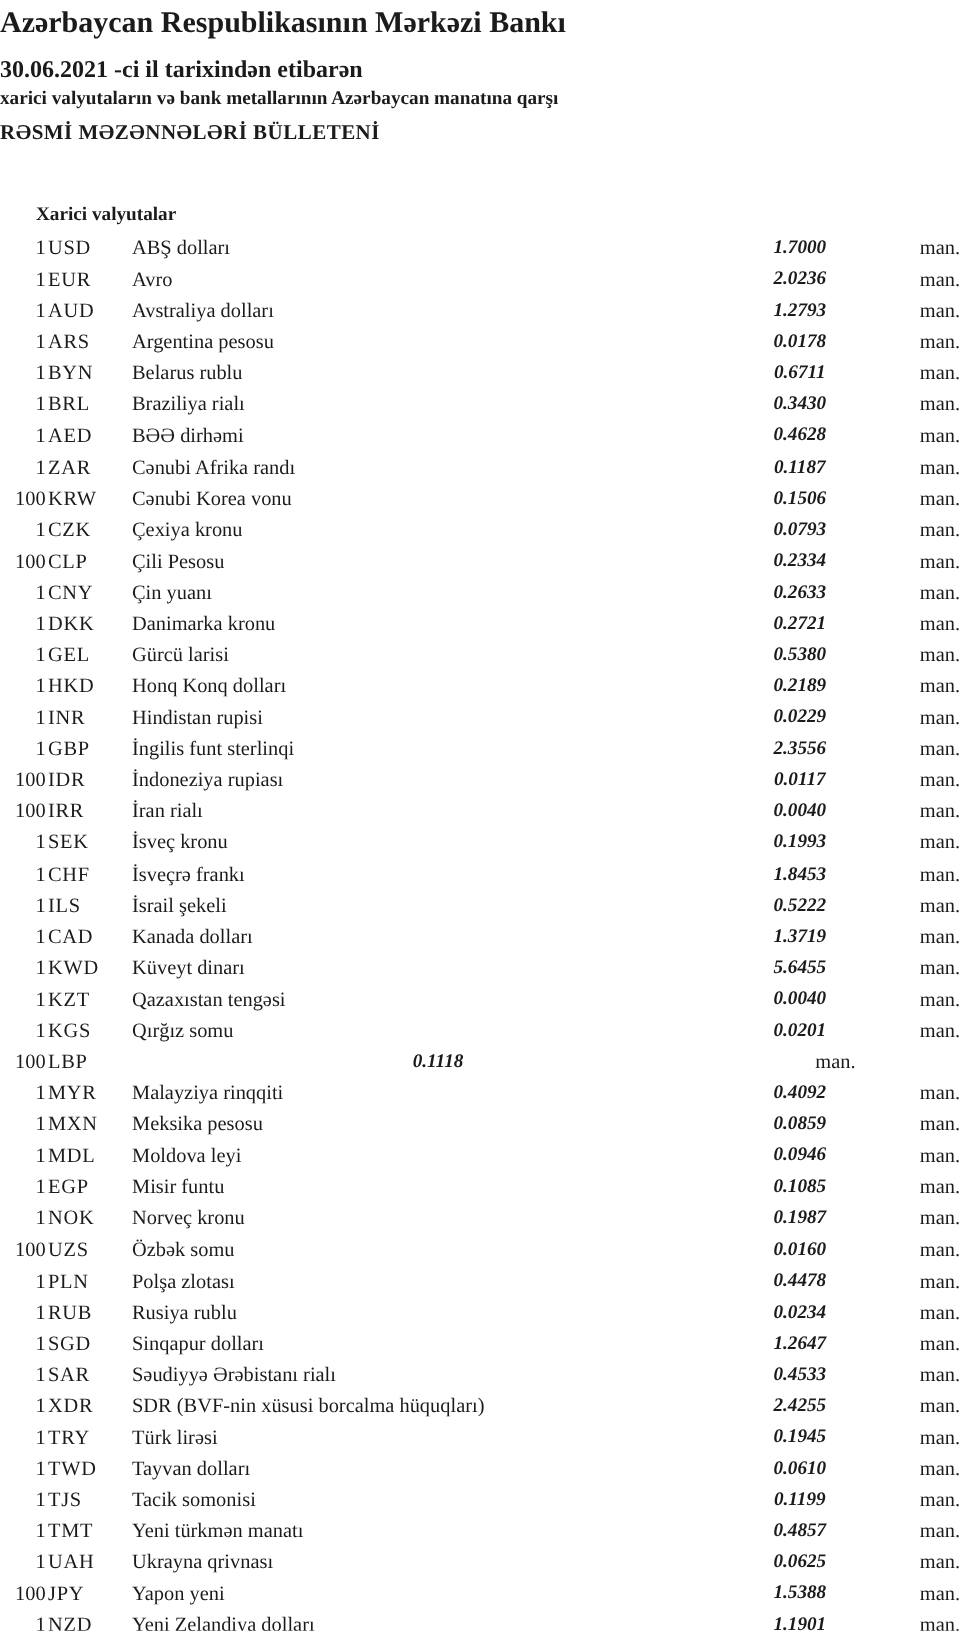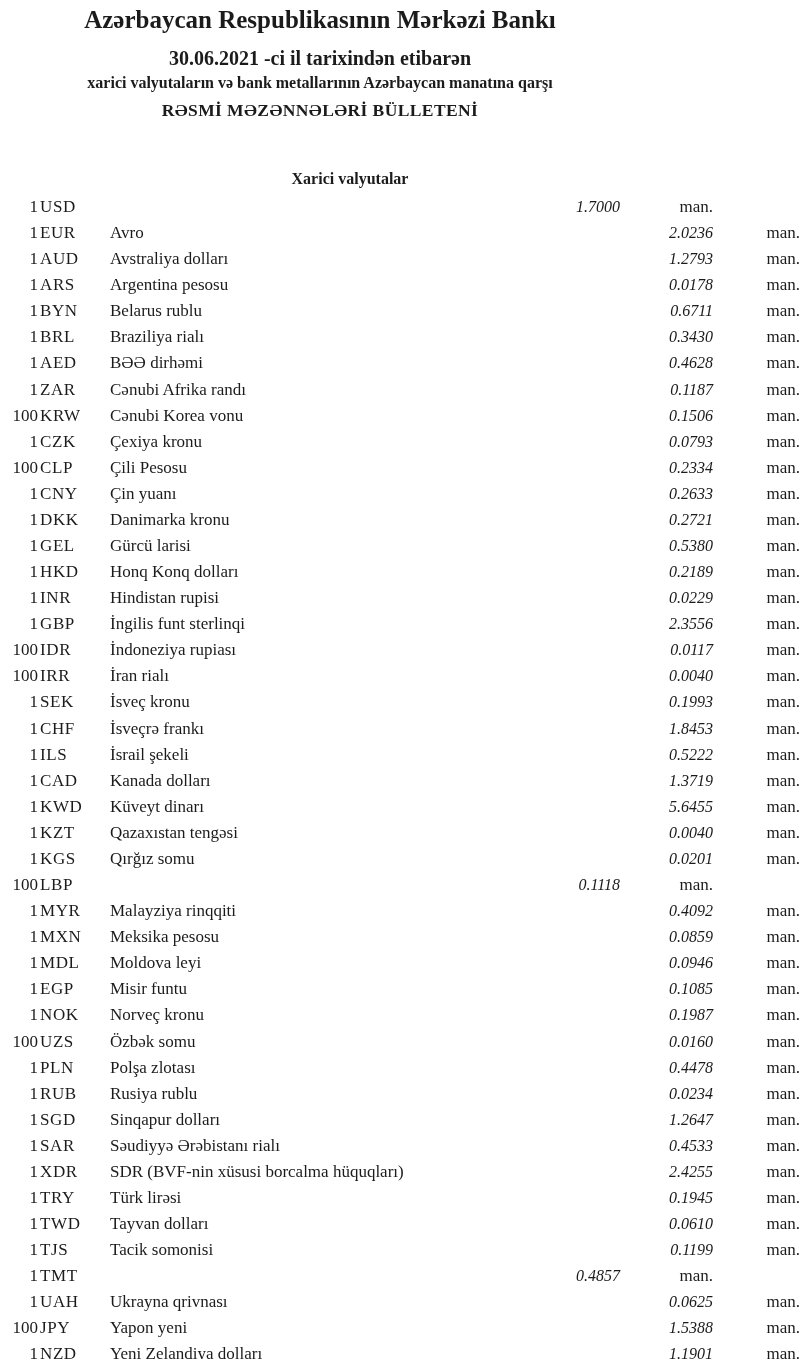--- a/index.html
+++ b/index.html
@@ -6,55 +6,56 @@
   body {
     width: 800px; height: 1359px;
     background: #ffffff;
     color: #1b1b1b;
     font-family: "Liberation Serif", "DejaVu Serif", serif;
     position: relative;
     overflow: hidden;
   }
   .hdr {
     position: absolute; left: 0; width: 640px;
-    text-align: center; font-weight: bold; white-space: nowrap;
+    text-align: left; font-weight: bold; white-space: nowrap;
   }
   .title         { top: 6px;   font-size: 25px; }
   .date-line     { top: 47px;  font-size: 20px; }
   .subtitle-line { top: 74px;  font-size: 16px; }
   .bulletin-line { top: 100px; font-size: 17.5px; letter-spacing: 0.4px; }
   .section-title { top: 170px; font-size: 16px; padding-left: 30px; }
 
   .rates-table { position: absolute; top: 194px; left: 0; width: 800px; }
   .row {
     display: grid;
     grid-template-columns: 40px 70px 510px 93px 87px;
     height: 26.08px; line-height: 26.08px;
     font-size: 17px; white-space: nowrap;
   }
   .cell      { overflow: visible; }
   .cell.qty  { text-align: right;  padding-right: 2px; }
   .cell.code { text-align: left; letter-spacing: 0.6px; }
   .cell.name { text-align: left; }
-  .cell.rate { text-align: right; font-weight: normal; font-style: italic; font-size: 16px; }
+  .cell.rate { text-align: center; font-weight: bold; font-style: italic; font-size: 16px; }
   .cell.unit { text-align: right; padding-left: 17px; }
 </style>
 </head>
 <body>
 
 <div>
   <div class="hdr title">Azərbaycan Respublikasının Mərkəzi Bankı</div>
   <div class="hdr date-line">30.06.2021 -ci il tarixindən etibarən</div>
   <div class="hdr subtitle-line">xarici valyutaların və bank metallarının Azərbaycan manatına qarşı</div>
   <div class="hdr bulletin-line">RƏSMİ MƏZƏNNƏLƏRİ BÜLLETENİ</div>
   <div class="hdr section-title">Xarici valyutalar</div>
   <div class="rates-table" id="rates-table">
       <div class="row">
         <span class="cell qty">1</span>
         <span class="cell code">USD</span>
+        <span class="cell name">ABŞ dolları</span>
         <span class="cell rate">1.7000</span>
         <span class="cell unit">man.</span>
       </div>
       <div class="row">
         <span class="cell qty">1</span>
         <span class="cell code">EUR</span>
         <span class="cell name">Avro</span>
         <span class="cell rate">2.0236</span>
         <span class="cell unit">man.</span>
       </div>
@@ -326,20 +327,21 @@
       <div class="row">
         <span class="cell qty">1</span>
         <span class="cell code">TJS</span>
         <span class="cell name">Tacik somonisi</span>
         <span class="cell rate">0.1199</span>
         <span class="cell unit">man.</span>
       </div>
       <div class="row">
         <span class="cell qty">1</span>
         <span class="cell code">TMT</span>
+        <span class="cell name">Yeni türkmən manatı</span>
         <span class="cell rate">0.4857</span>
         <span class="cell unit">man.</span>
       </div>
       <div class="row">
         <span class="cell qty">1</span>
         <span class="cell code">UAH</span>
         <span class="cell name">Ukrayna qrivnası</span>
         <span class="cell rate">0.0625</span>
         <span class="cell unit">man.</span>
       </div>

